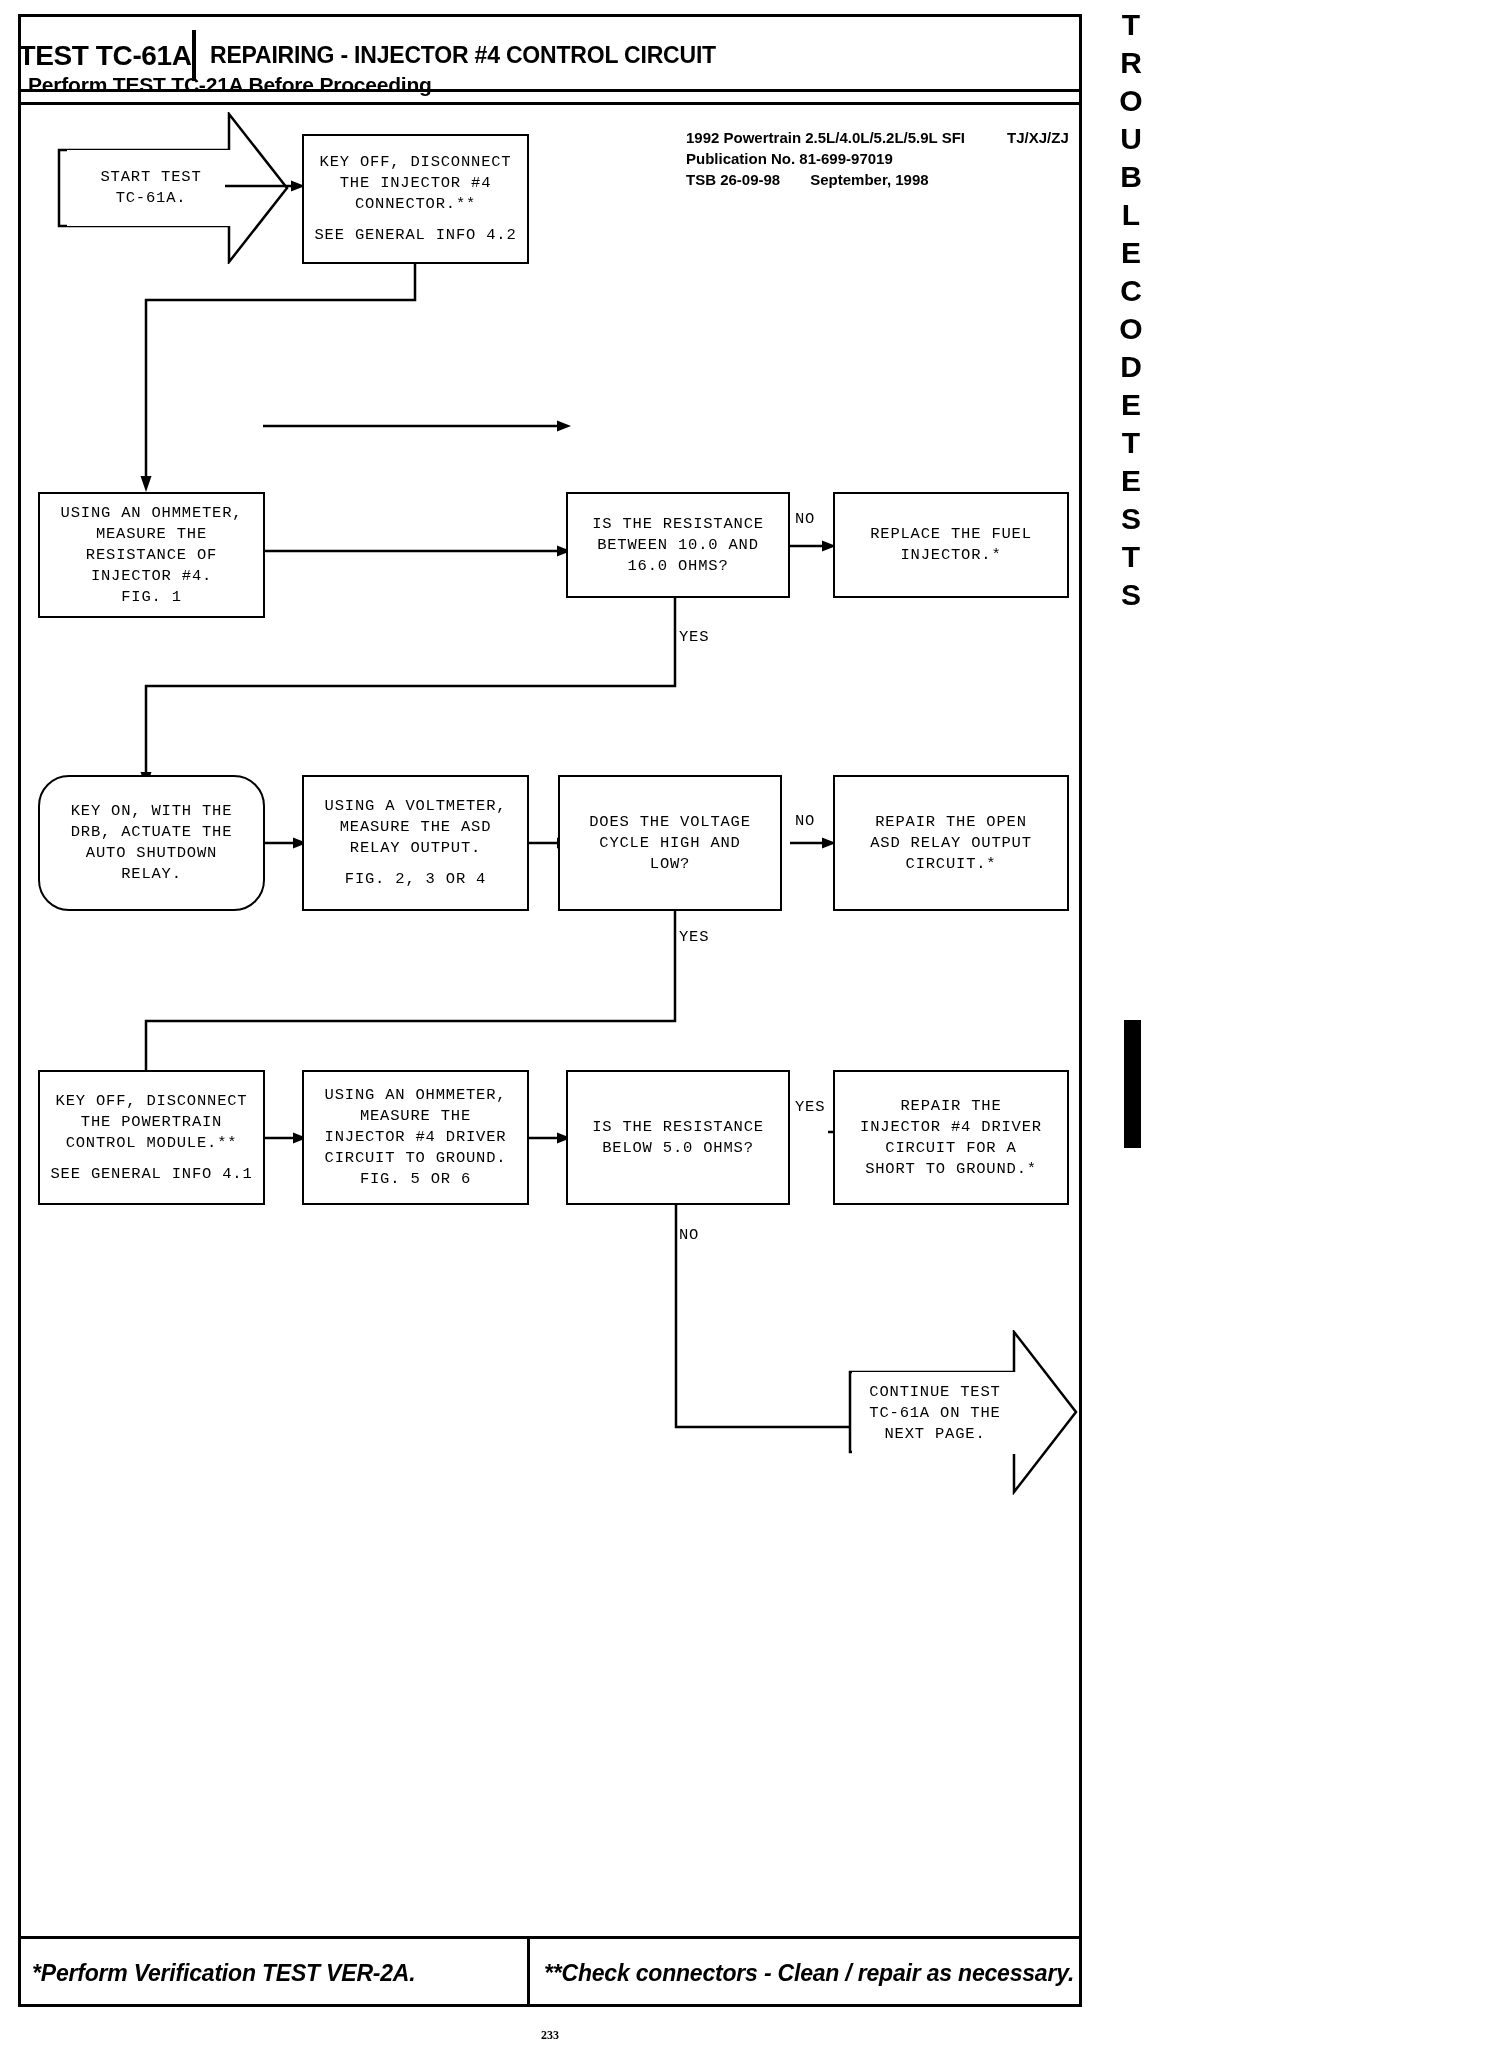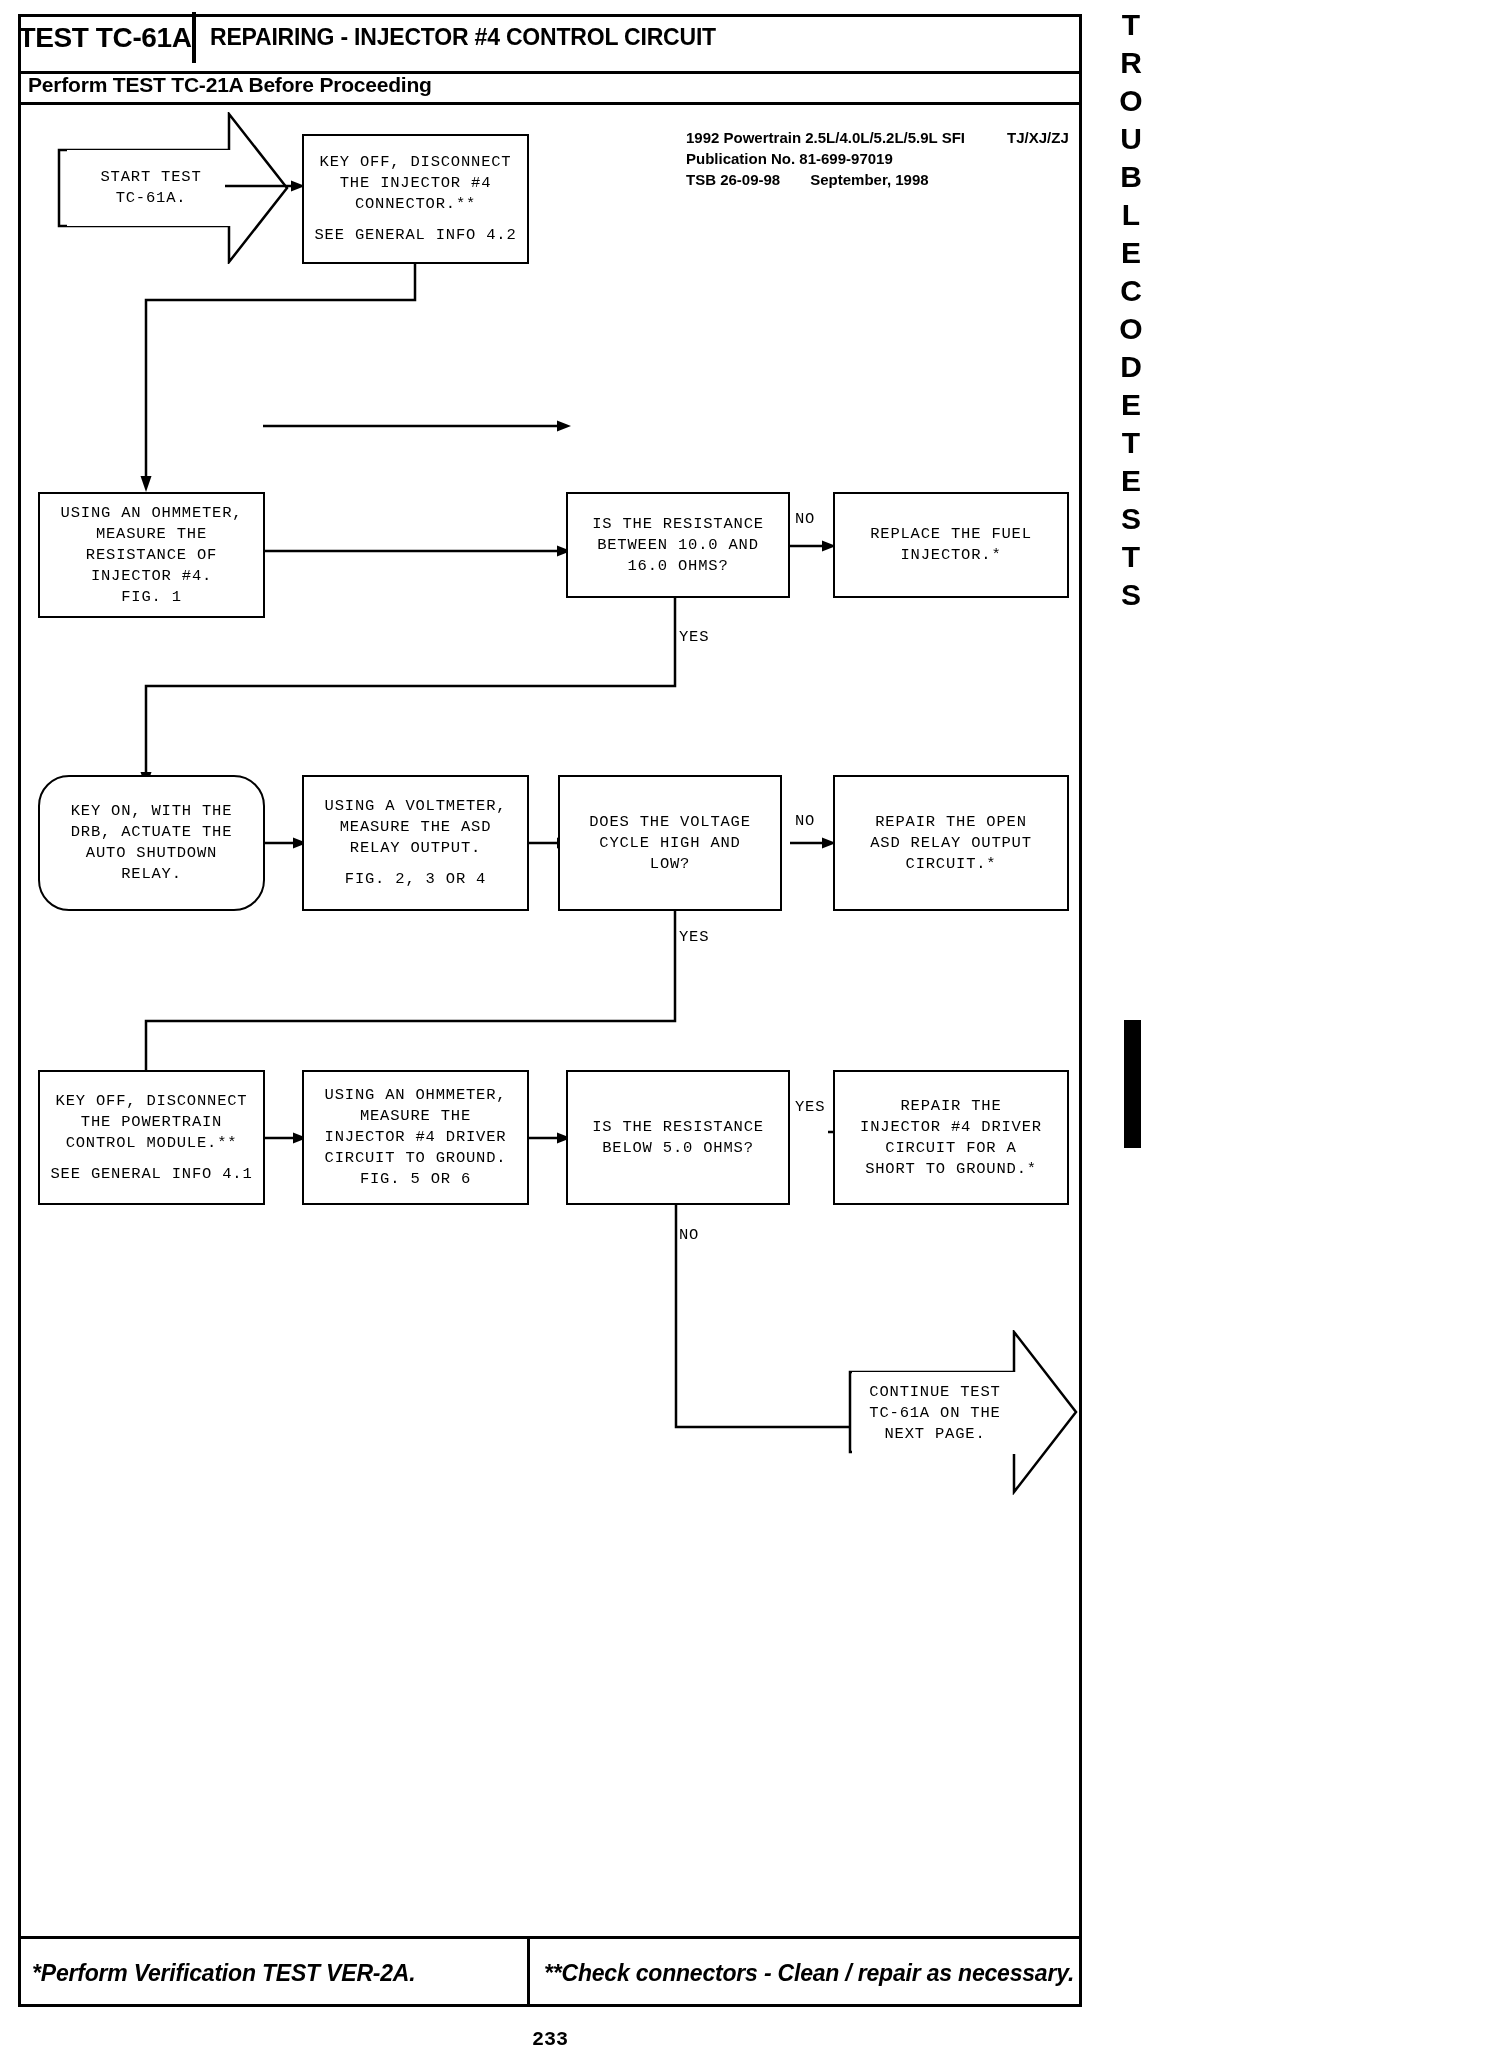--- a/index.html
+++ b/index.html
@@ -56,21 +56,21 @@
     width: 1064px;
     height: 1993px;
     border: 3px solid #000000;
     box-sizing: border-box;
   }
 
   
   #hdr-row1 {
     position: absolute;
     left: 18px;
-    top: 12px;
+    top: 30px;
     width: 1064px;
     height: 62px;
     box-sizing: border-box;
     border-bottom: 3px solid #000000;
   }
   #hdr-code-box {
     position: absolute;
     left: 0px;
     top: 0px;
     width: 178px;
@@ -207,23 +207,23 @@
     letter-spacing: -0.2px;
     white-space: nowrap;
   }
 
   #page-number {
     position: absolute;
     left: 0px;
     top: 2028px;
     width: 1100px;
     text-align: center;
-    font-family: Liberation Mono, monospace;
-    font-weight: bold;
-    font-size: 20px;
+    font-family: Liberation Serif, serif;
+    font-weight: bold;
+    font-size: 12px;
   }
 </style>
 </head>
 <body>
 
 <div id="page">
 
   <div id="side-tab">
     <div class="tab-letter">T</div>
     <div class="tab-letter">R</div>

